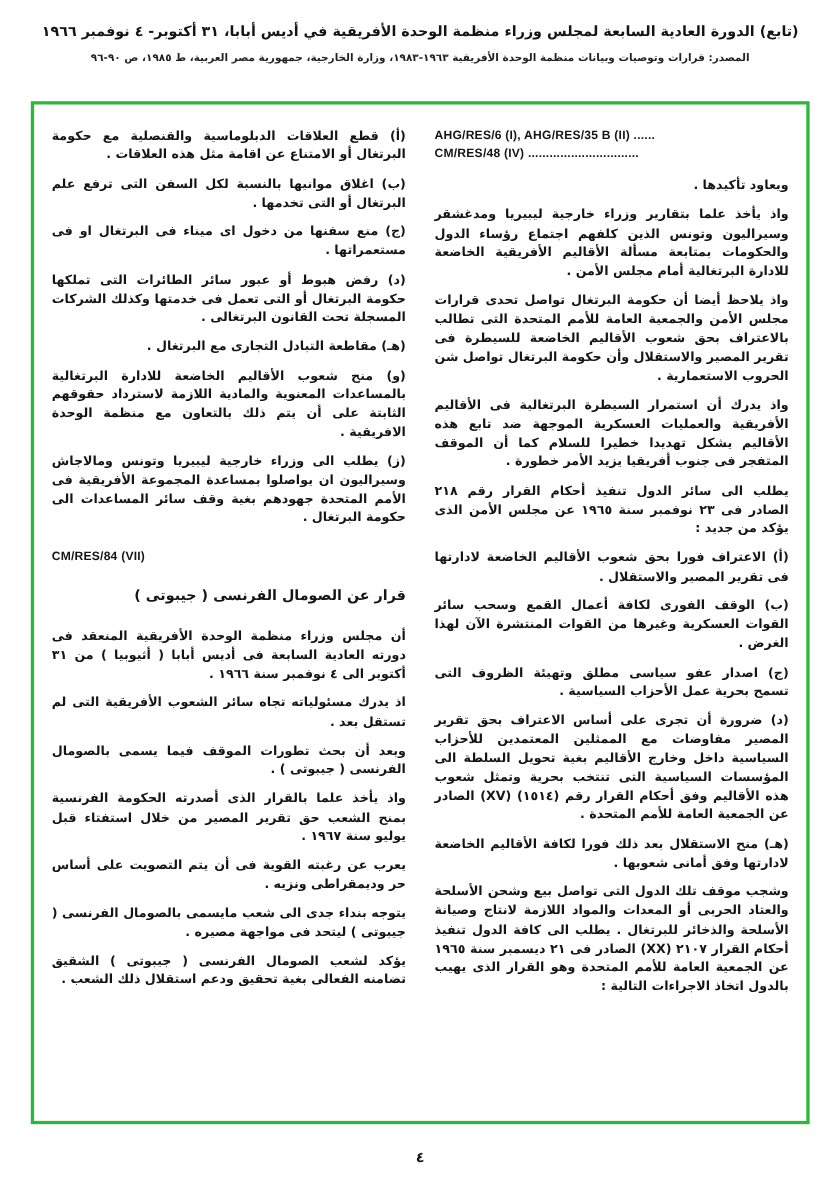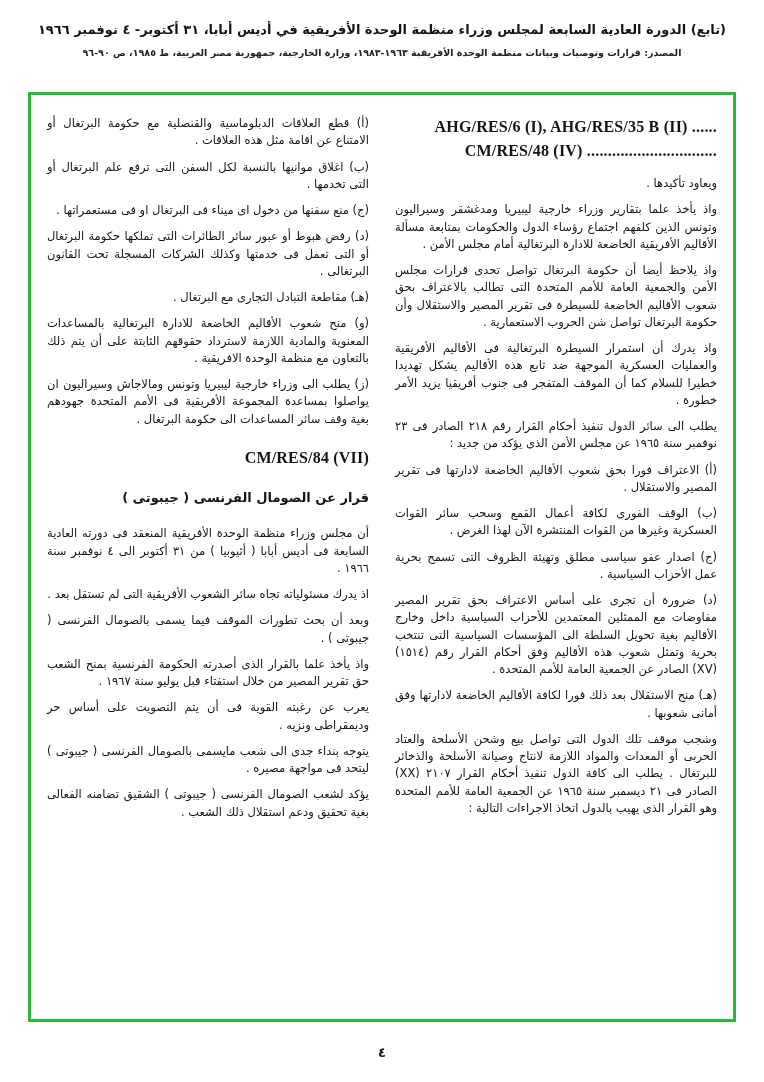--- a/index.html
+++ b/index.html
@@ -48,28 +48,28 @@
     height: 100%;
   }
   .col {
     flex: 1 1 0;
     direction: rtl;
     text-align: justify;
     font-size: 11.5px;
     line-height: 1.5;
     color: var(--ink);
   }
-  .col p { margin: 0 0 9px 0; }
+  .col p { margin: 0 0 9px 0; font-weight: bold; }
   p.ltr {
     direction: ltr;
-    text-align: right;
+    text-align: left;
     white-space: pre-line;
-    font-family: Liberation Serif, serif;
+    font-family: Liberation Sans, sans-serif;
     font-weight: 700;
-    font-size: 16px;
+    font-size: 11px;
     letter-spacing: 0.2px;
   }
   p.refs { margin-bottom: 12px; }
   p.cmres { margin-top: 18px; margin-bottom: 18px; }
   p.heading {
     font-weight: 700;
     font-size: 13px;
     margin: 0 0 18px 0;
   }
   .page-number {

